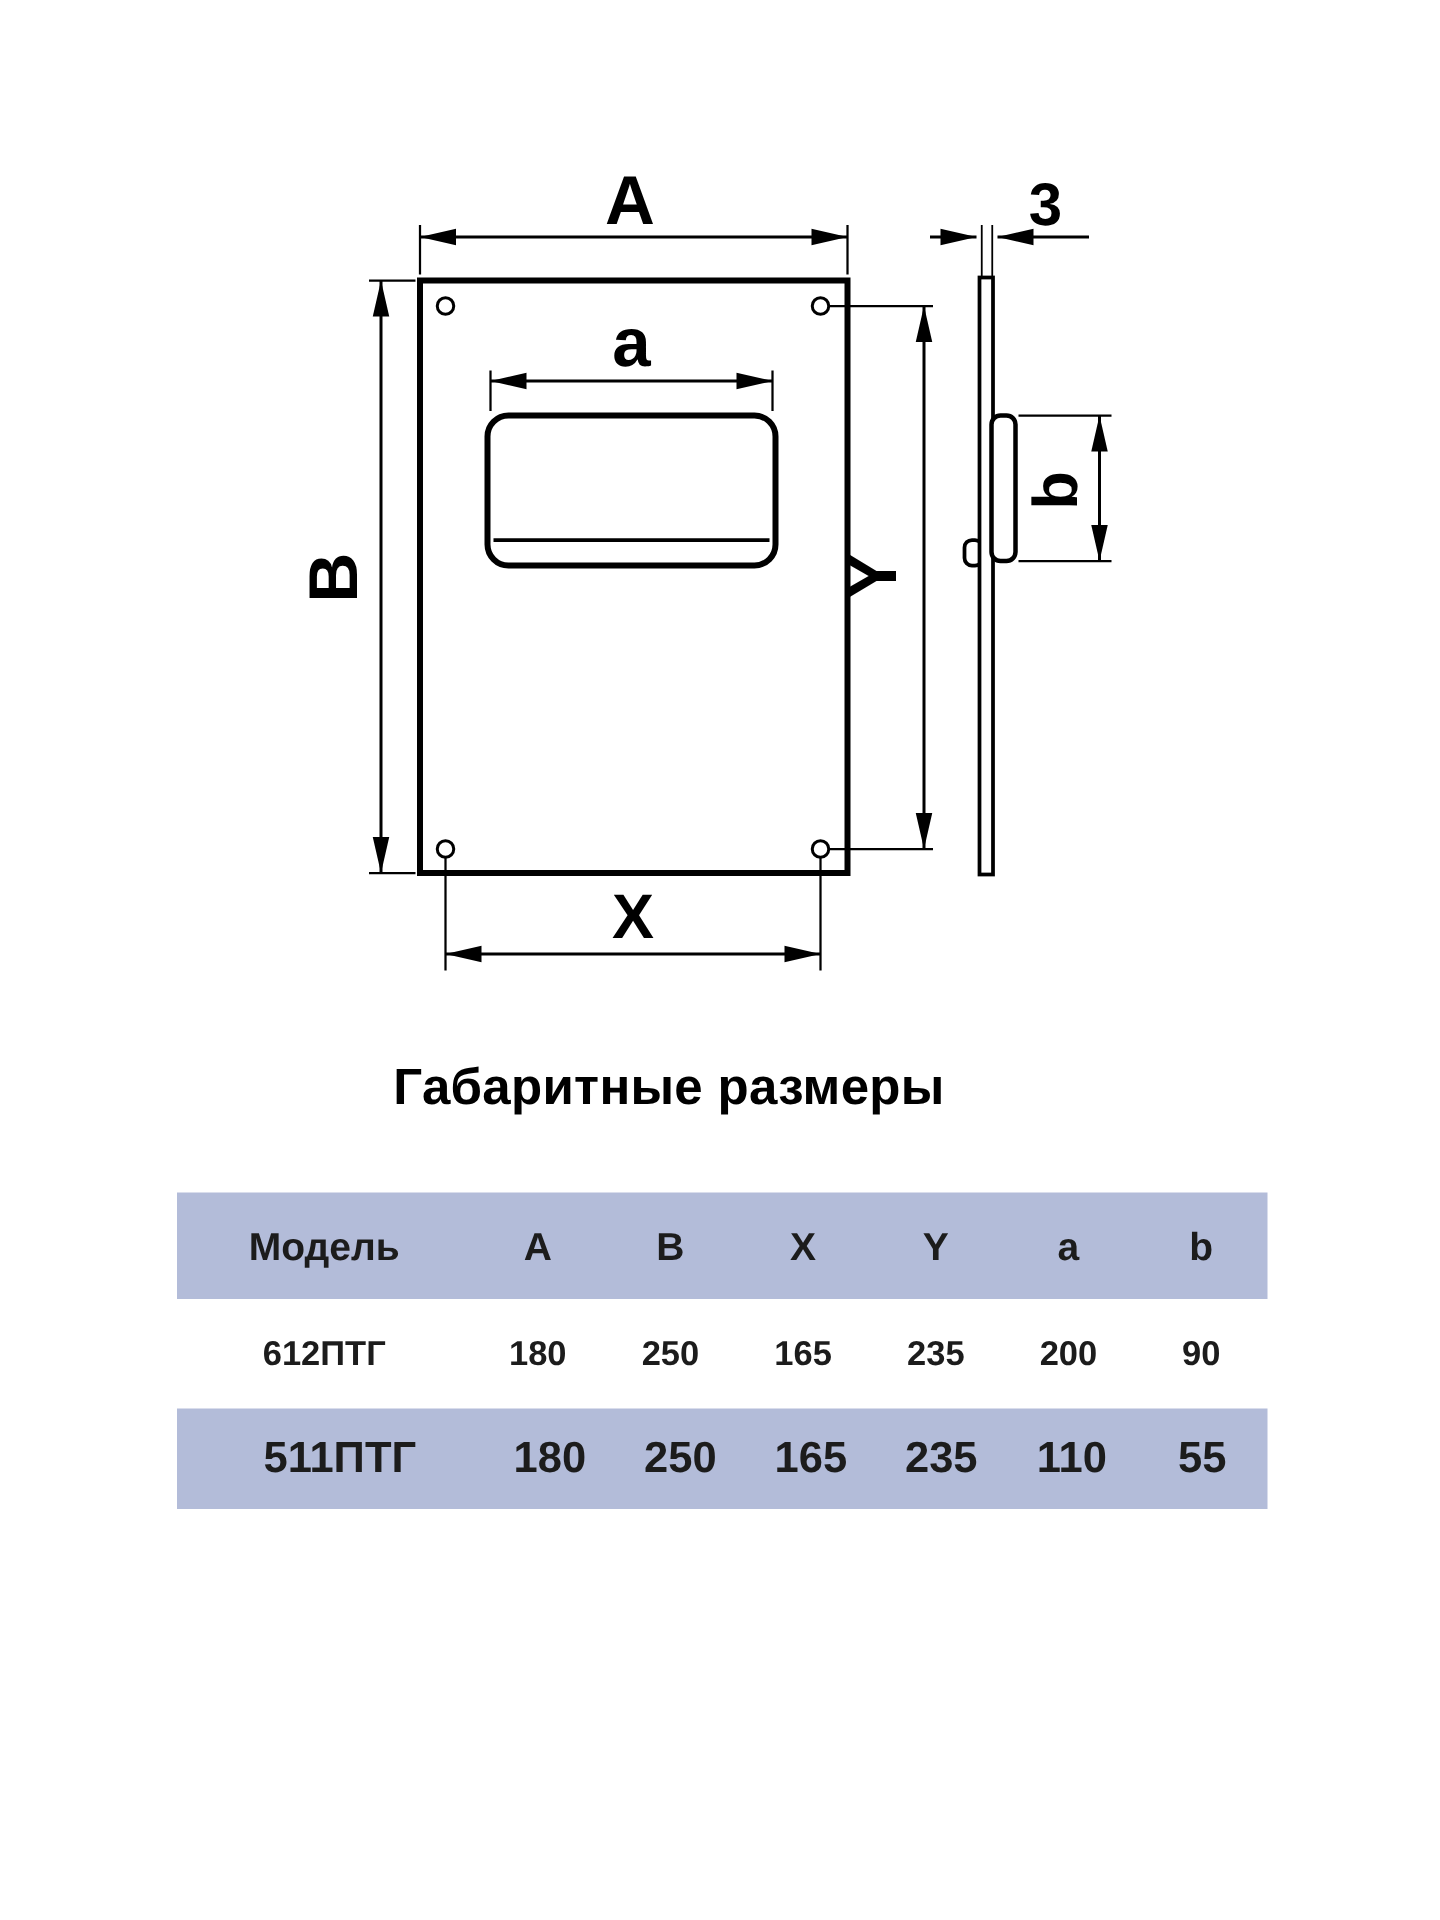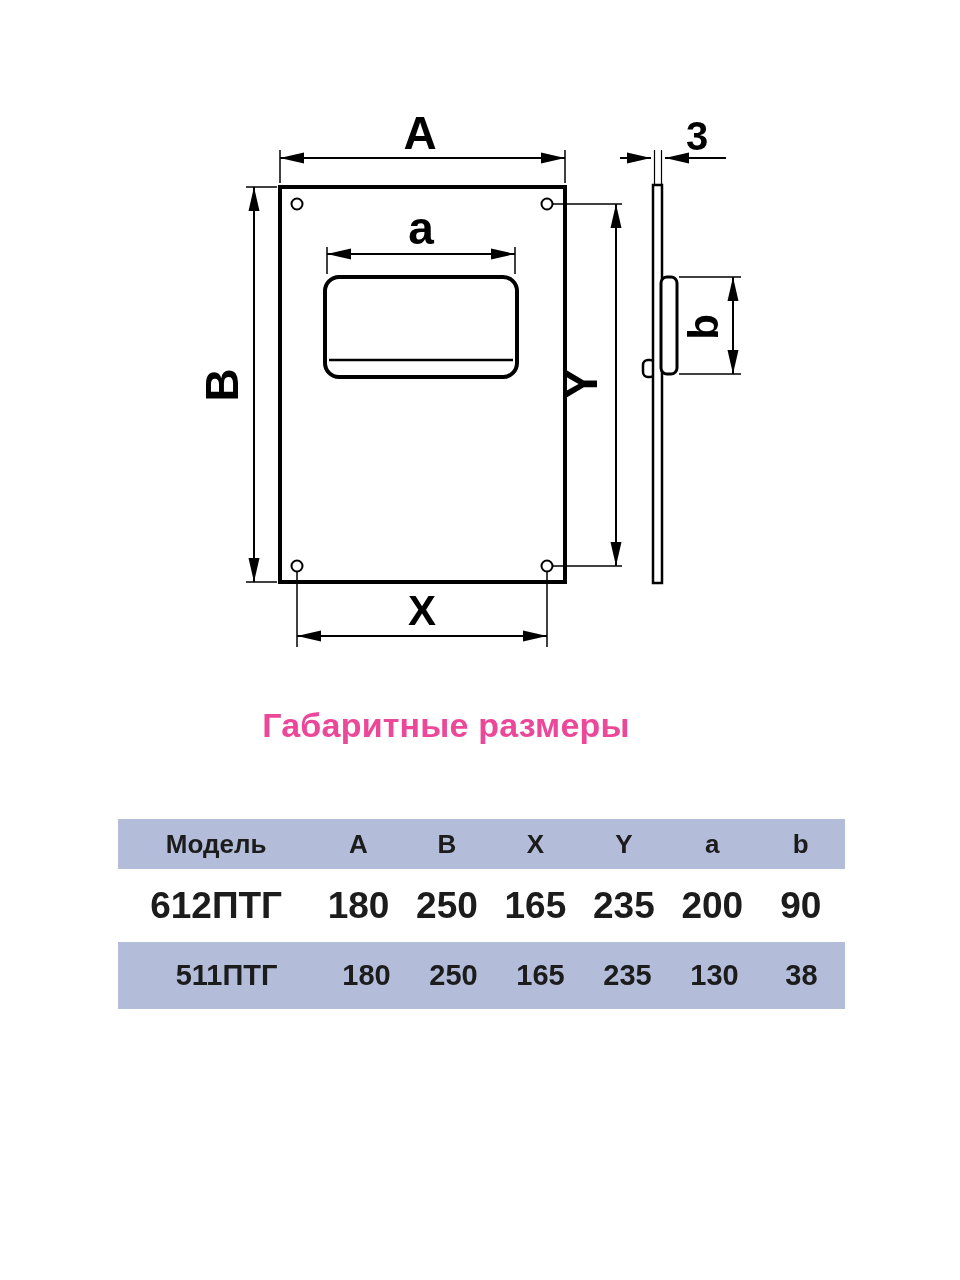--- a/index.html
+++ b/index.html
@@ -4,29 +4,29 @@
 <style>
   html,body{margin:0;padding:0;}
   body{
     width:960px;height:1280px;background:#ffffff;position:relative;
     font-family:"Liberation Sans",sans-serif;color:#1c1c1c;
   }
   .drawing{position:absolute;top:0;left:0;}
   .dim-label{font-family:"Liberation Sans",sans-serif;font-weight:bold;fill:#000;}
   .section-title{
     position:absolute;top:706px;left:0;width:892px;text-align:center;
-    font-size:34px;font-weight:600;color:#ec4899;letter-spacing:0.2px;
+    font-size:34px;font-weight:600;color:#000000;letter-spacing:0.2px;
   }
   .size-table{position:absolute;top:795px;left:118px;width:727px;}
   .t-row{
     display:grid;grid-template-columns:27% 1fr 1fr 1fr 1fr 1fr 1fr;
     align-items:center;text-align:center;
   }
-  .t-row.header{height:50px;background:#b3bcd9;font-size:26px;font-weight:600;margin-top:24px;}
-  .t-row.light{height:73px;background:#ffffff;font-size:37px;font-weight:600;}
+  .t-row.header{height:71px;background:#b3bcd9;font-size:26px;font-weight:600;}
+  .t-row.light{height:73px;background:#ffffff;font-size:23px;font-weight:600;}
   .t-row.shade{height:67px;background:#b3bcd9;font-size:29px;font-weight:600;padding-left:12px;}
   .cell{line-height:1;}
 </style>
 </head>
 <body>
 
 <svg class="drawing" width="960" height="695" viewBox="0 0 960 695" xmlns="http://www.w3.org/2000/svg">
   <defs>
     <marker id="arr" markerUnits="userSpaceOnUse" markerWidth="26" markerHeight="16" refX="25" refY="8" orient="auto-start-reverse">
       <path d="M25 8 L1 2.5 L1 13.5 Z" fill="#000"></path>
@@ -120,16 +120,16 @@
     <div class="cell">235</div>
     <div class="cell">200</div>
     <div class="cell">90</div>
   </div>
   <div class="t-row shade">
     <div class="cell">511ПТГ</div>
     <div class="cell">180</div>
     <div class="cell">250</div>
     <div class="cell">165</div>
     <div class="cell">235</div>
-    <div class="cell">130</div>
-    <div class="cell">38</div>
+    <div class="cell">110</div>
+    <div class="cell">55</div>
   </div>
 </div>
 
 </body></html>

